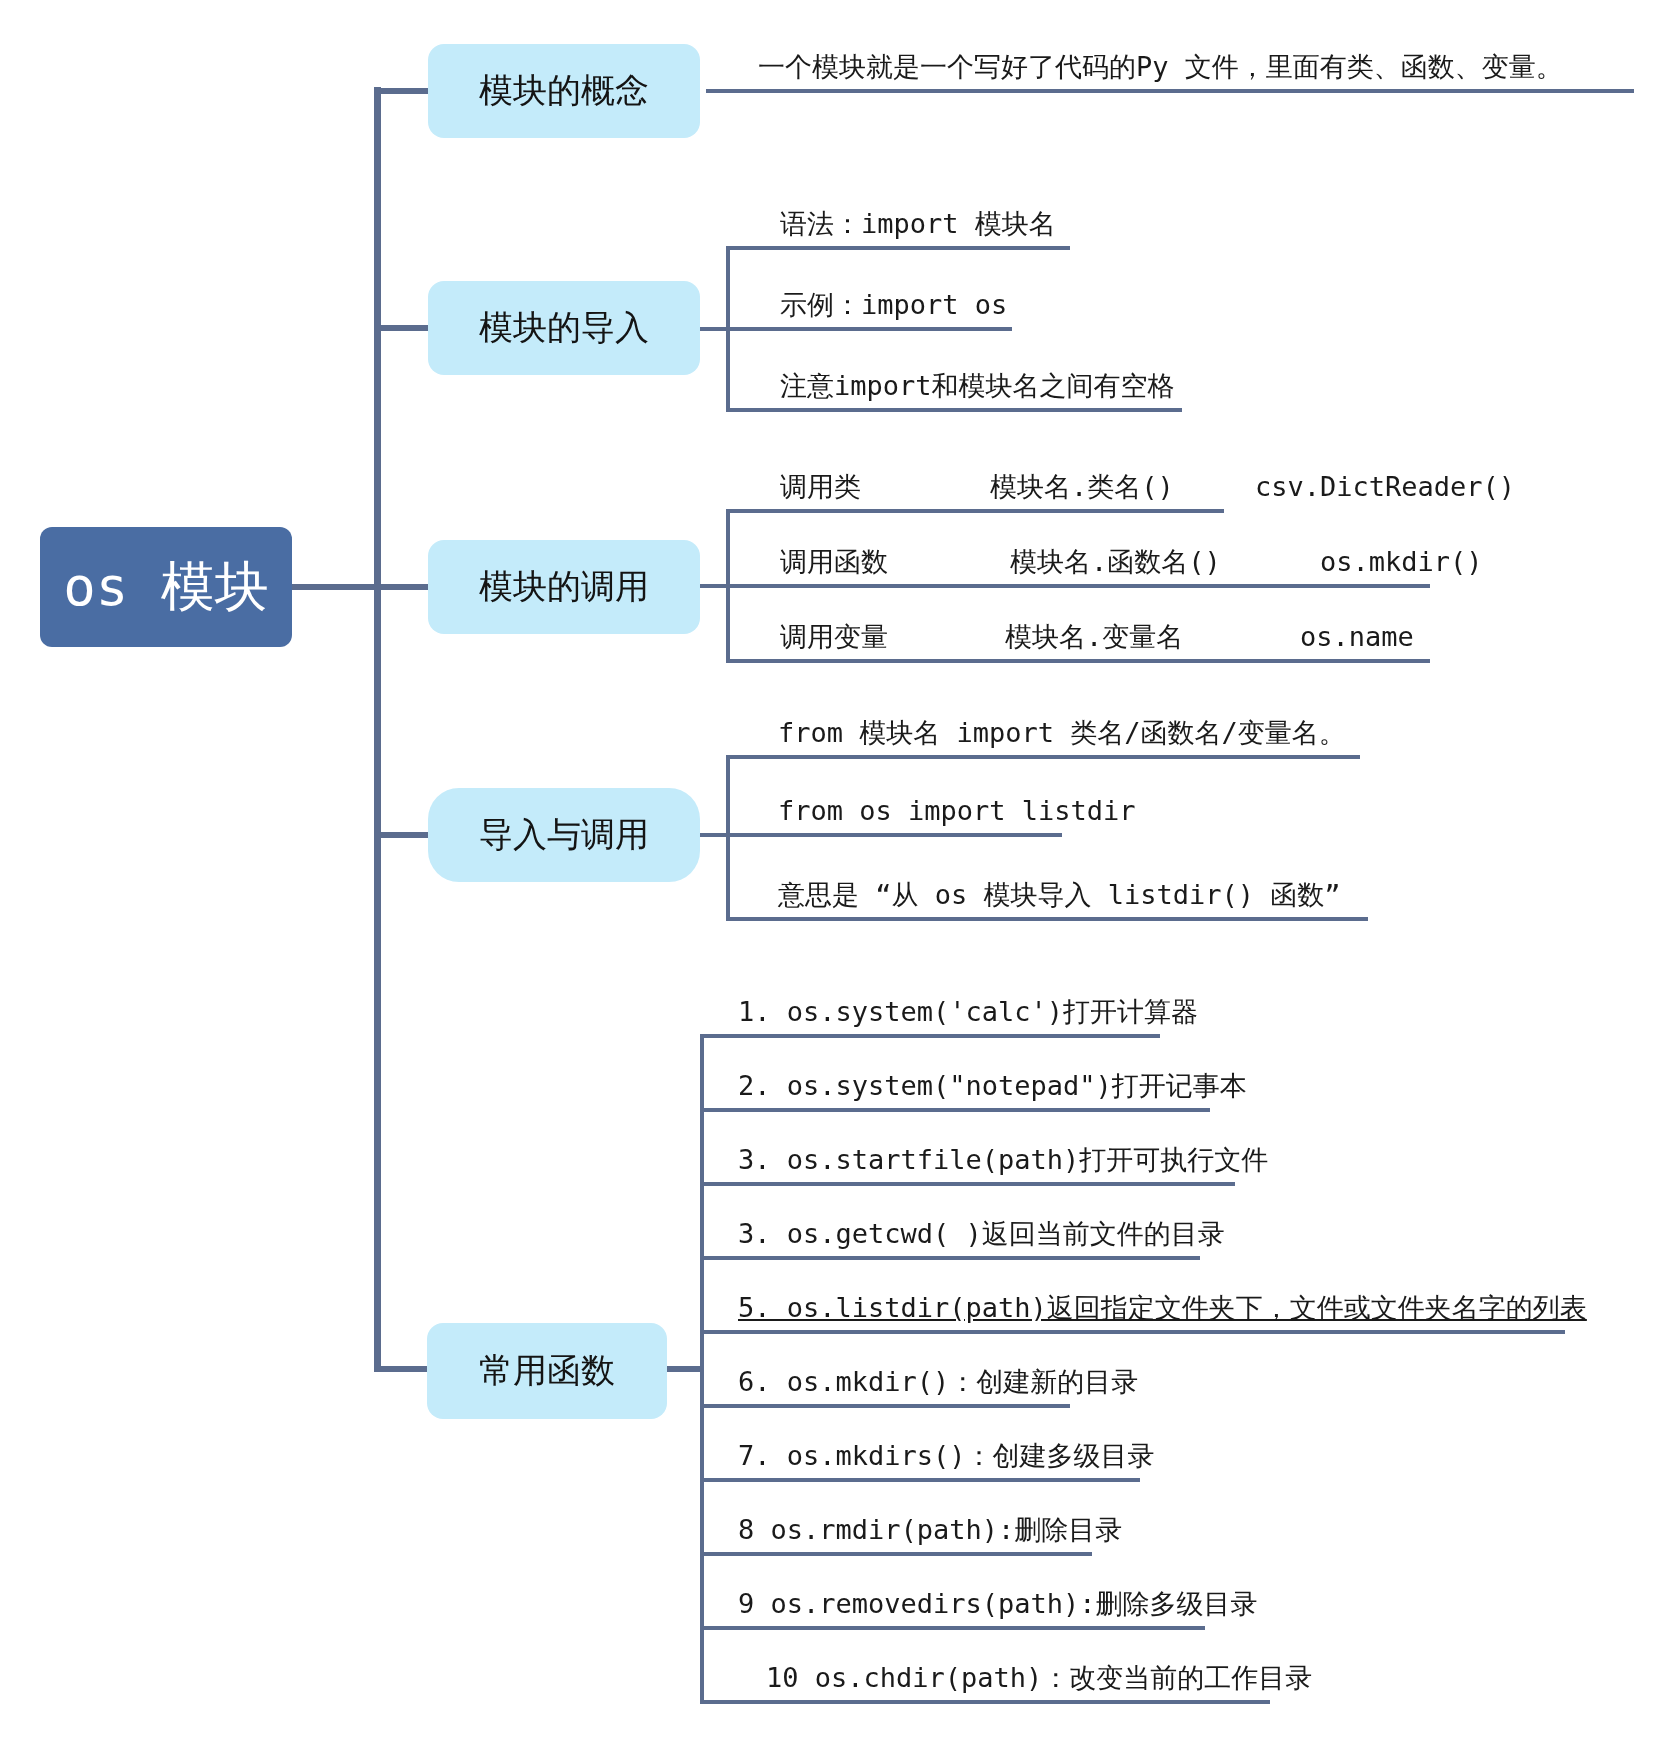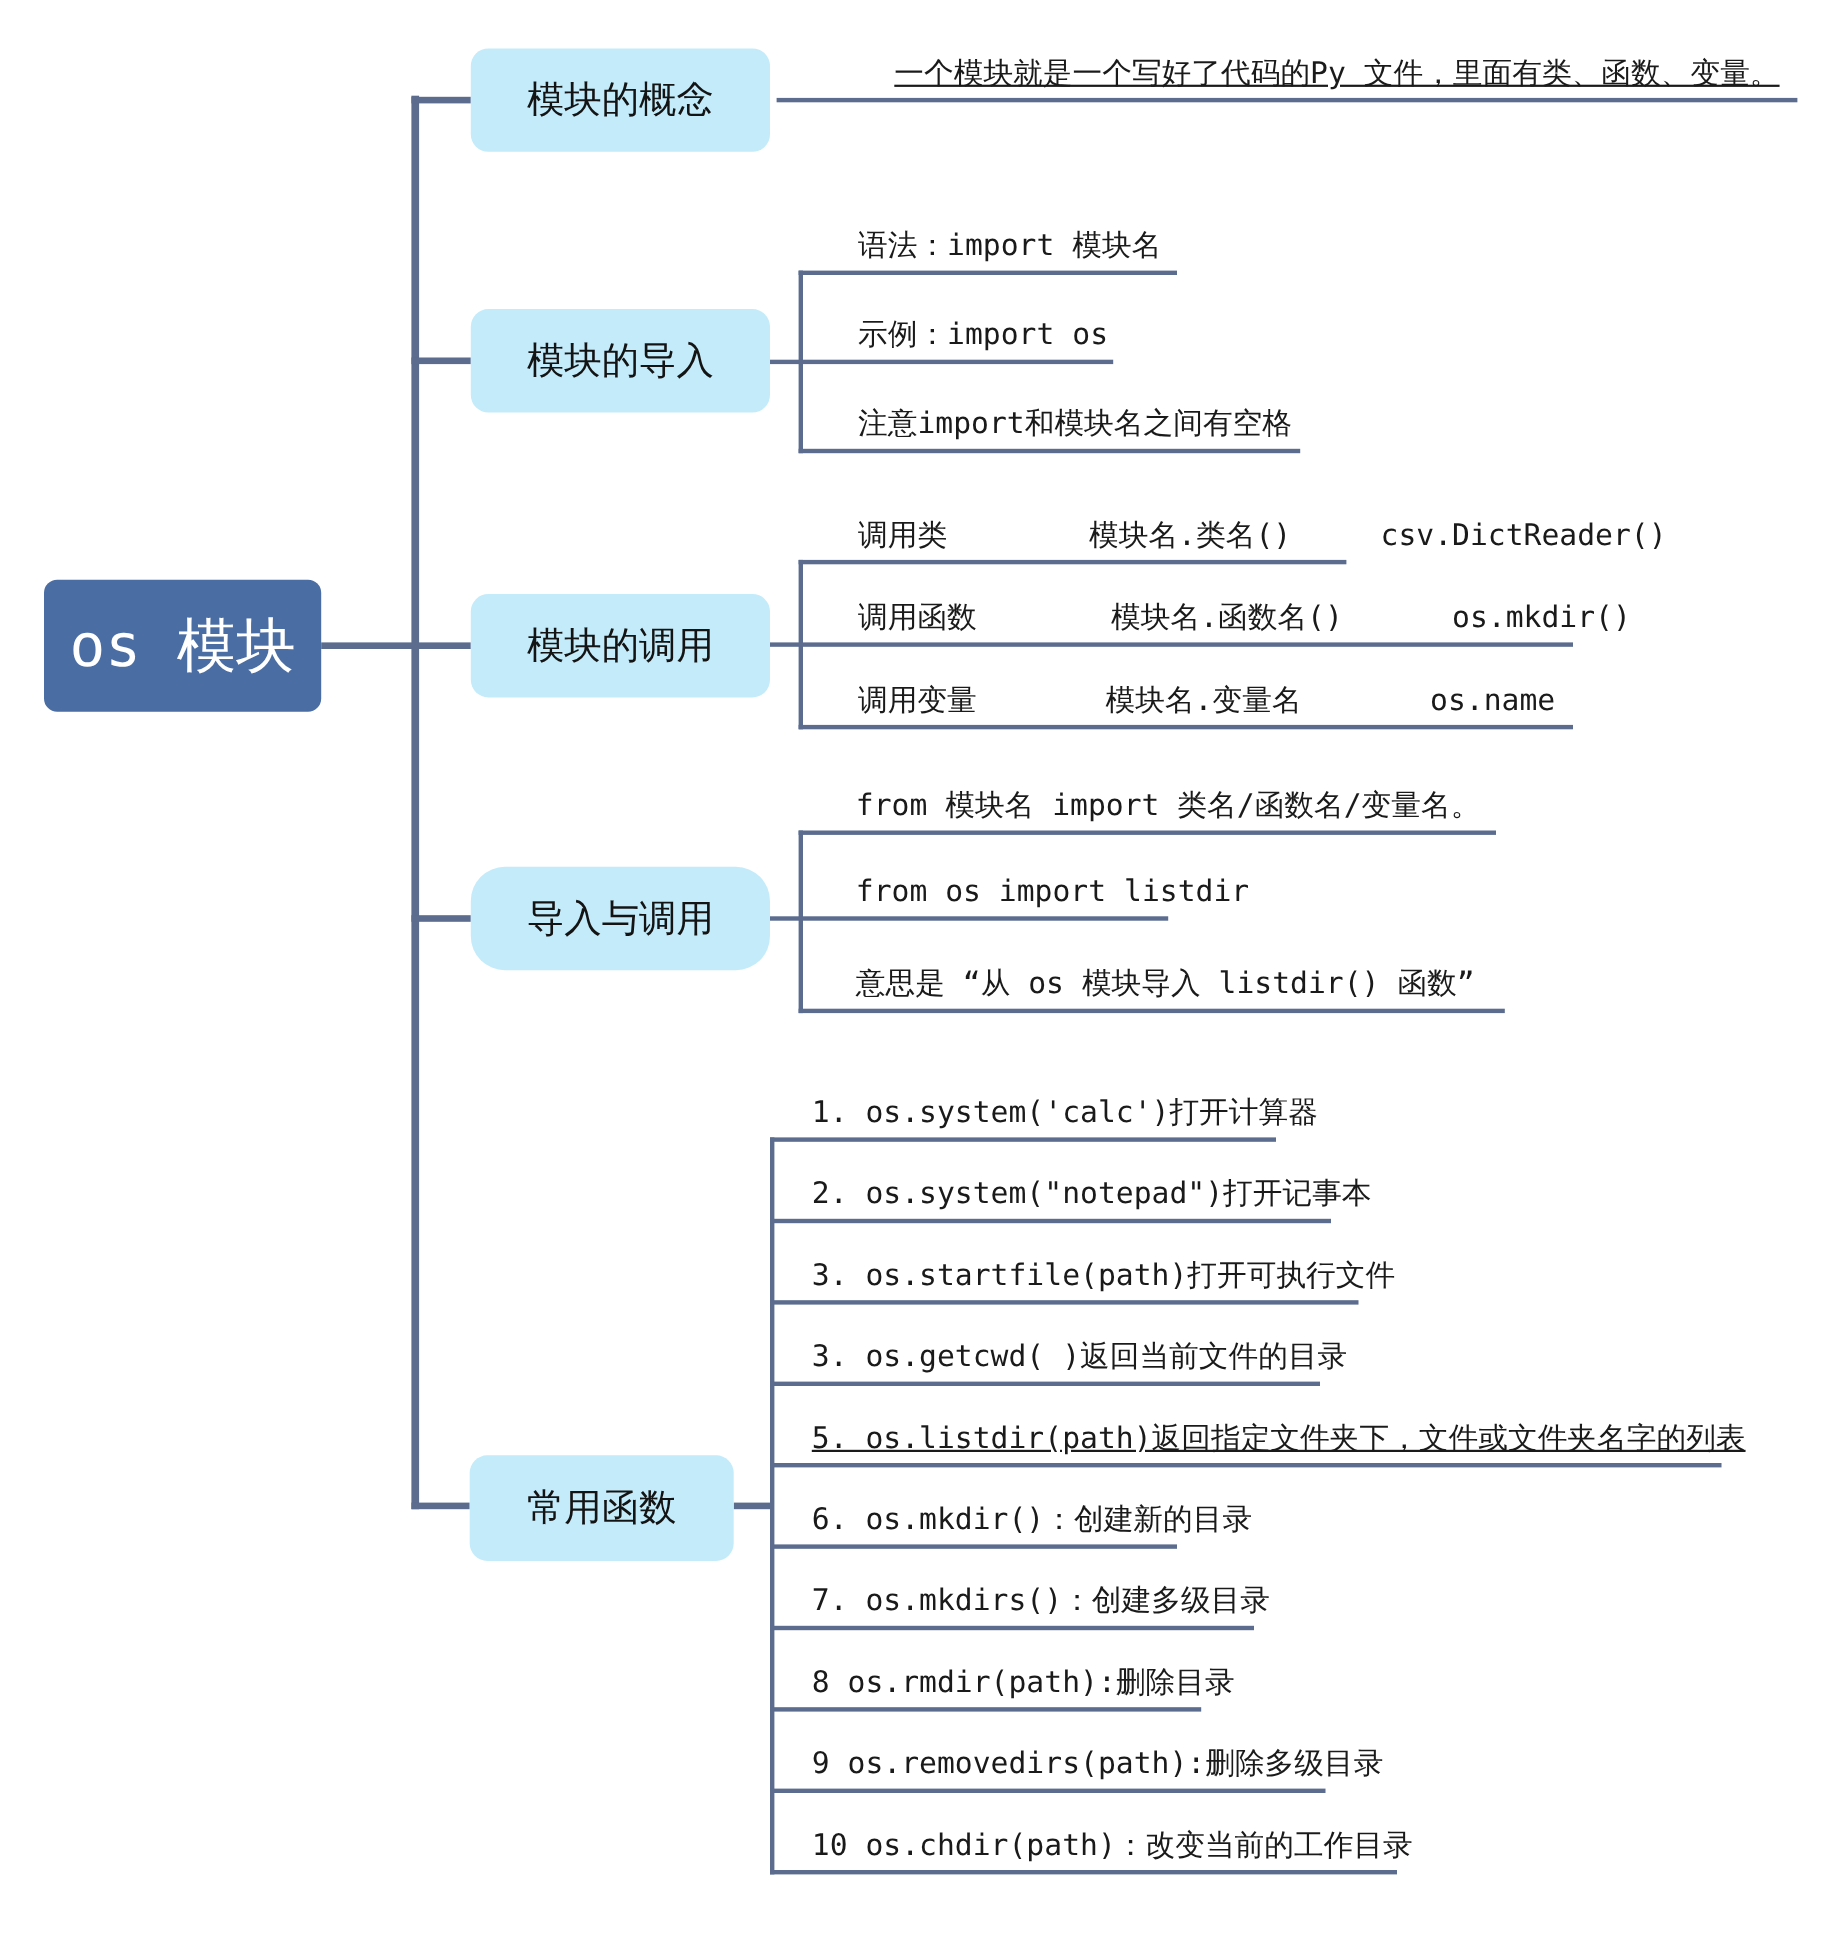--- a/index.html
+++ b/index.html
@@ -100,21 +100,21 @@
   </div>
 
   <div class="node" style="left:428px;top:788px;width:272px;height:94px;border-radius:31px;">
     <span>导入与调用</span>
   </div>
 
   <div class="node" style="left:427px;top:1323px;width:240px;height:96px;">
     <span>常用函数</span>
   </div>
 
-  <div class="leaf" style="left:813px;top:49px;text-decoration:underline;">一个模块就是一个写好了代码的Py 文件，里面有类、函数、变量。</div>
+  <div class="leaf" style="left:758px;top:49px;">一个模块就是一个写好了代码的Py 文件，里面有类、函数、变量。</div>
 
   <div class="leaf" style="left:780px;top:206px;">语法：import  模块名</div>
   <div class="leaf" style="left:780px;top:287px;">示例：import os</div>
   <div class="leaf" style="left:780px;top:368px;">注意import和模块名之间有空格</div>
 
   <div class="leaf" style="left:780px;top:469px;">
     <span class="cell" style="width:210px;">调用类</span><span class="cell" style="width:265px;">模块名.类名()</span><span class="cell">csv.DictReader()</span>
   </div>
   <div class="leaf" style="left:780px;top:619px;">
     <span class="cell" style="width:225px;">调用变量</span><span class="cell" style="width:295px;">模块名.变量名</span><span class="cell">os.name</span>
@@ -129,15 +129,15 @@
 
   <div class="leaf" style="left:738px;top:994px;">1. os.system('calc')打开计算器</div>
   <div class="leaf" style="left:738px;top:1068px;">2. os.system("notepad")打开记事本</div>
   <div class="leaf" style="left:738px;top:1142px;">3. os.startfile(path)打开可执行文件</div>
   <div class="leaf" style="left:738px;top:1216px;">3. os.getcwd( )返回当前文件的目录</div>
   <div class="leaf" style="left:738px;top:1290px;text-decoration:underline;">5. os.listdir(path)返回指定文件夹下，文件或文件夹名字的列表</div>
   <div class="leaf" style="left:738px;top:1364px;">6. os.mkdir()：创建新的目录</div>
   <div class="leaf" style="left:738px;top:1438px;">7. os.mkdirs()：创建多级目录</div>
   <div class="leaf" style="left:738px;top:1512px;">8 os.rmdir(path):删除目录</div>
   <div class="leaf" style="left:738px;top:1586px;">9 os.removedirs(path):删除多级目录</div>
-  <div class="leaf" style="left:738px;top:1660px;">10 os.chdir(path)：改变当前的工作目录</div>
+  <div class="leaf" style="left:766px;top:1660px;">10 os.chdir(path)：改变当前的工作目录</div>
 
 </div>
 
 </body></html>

